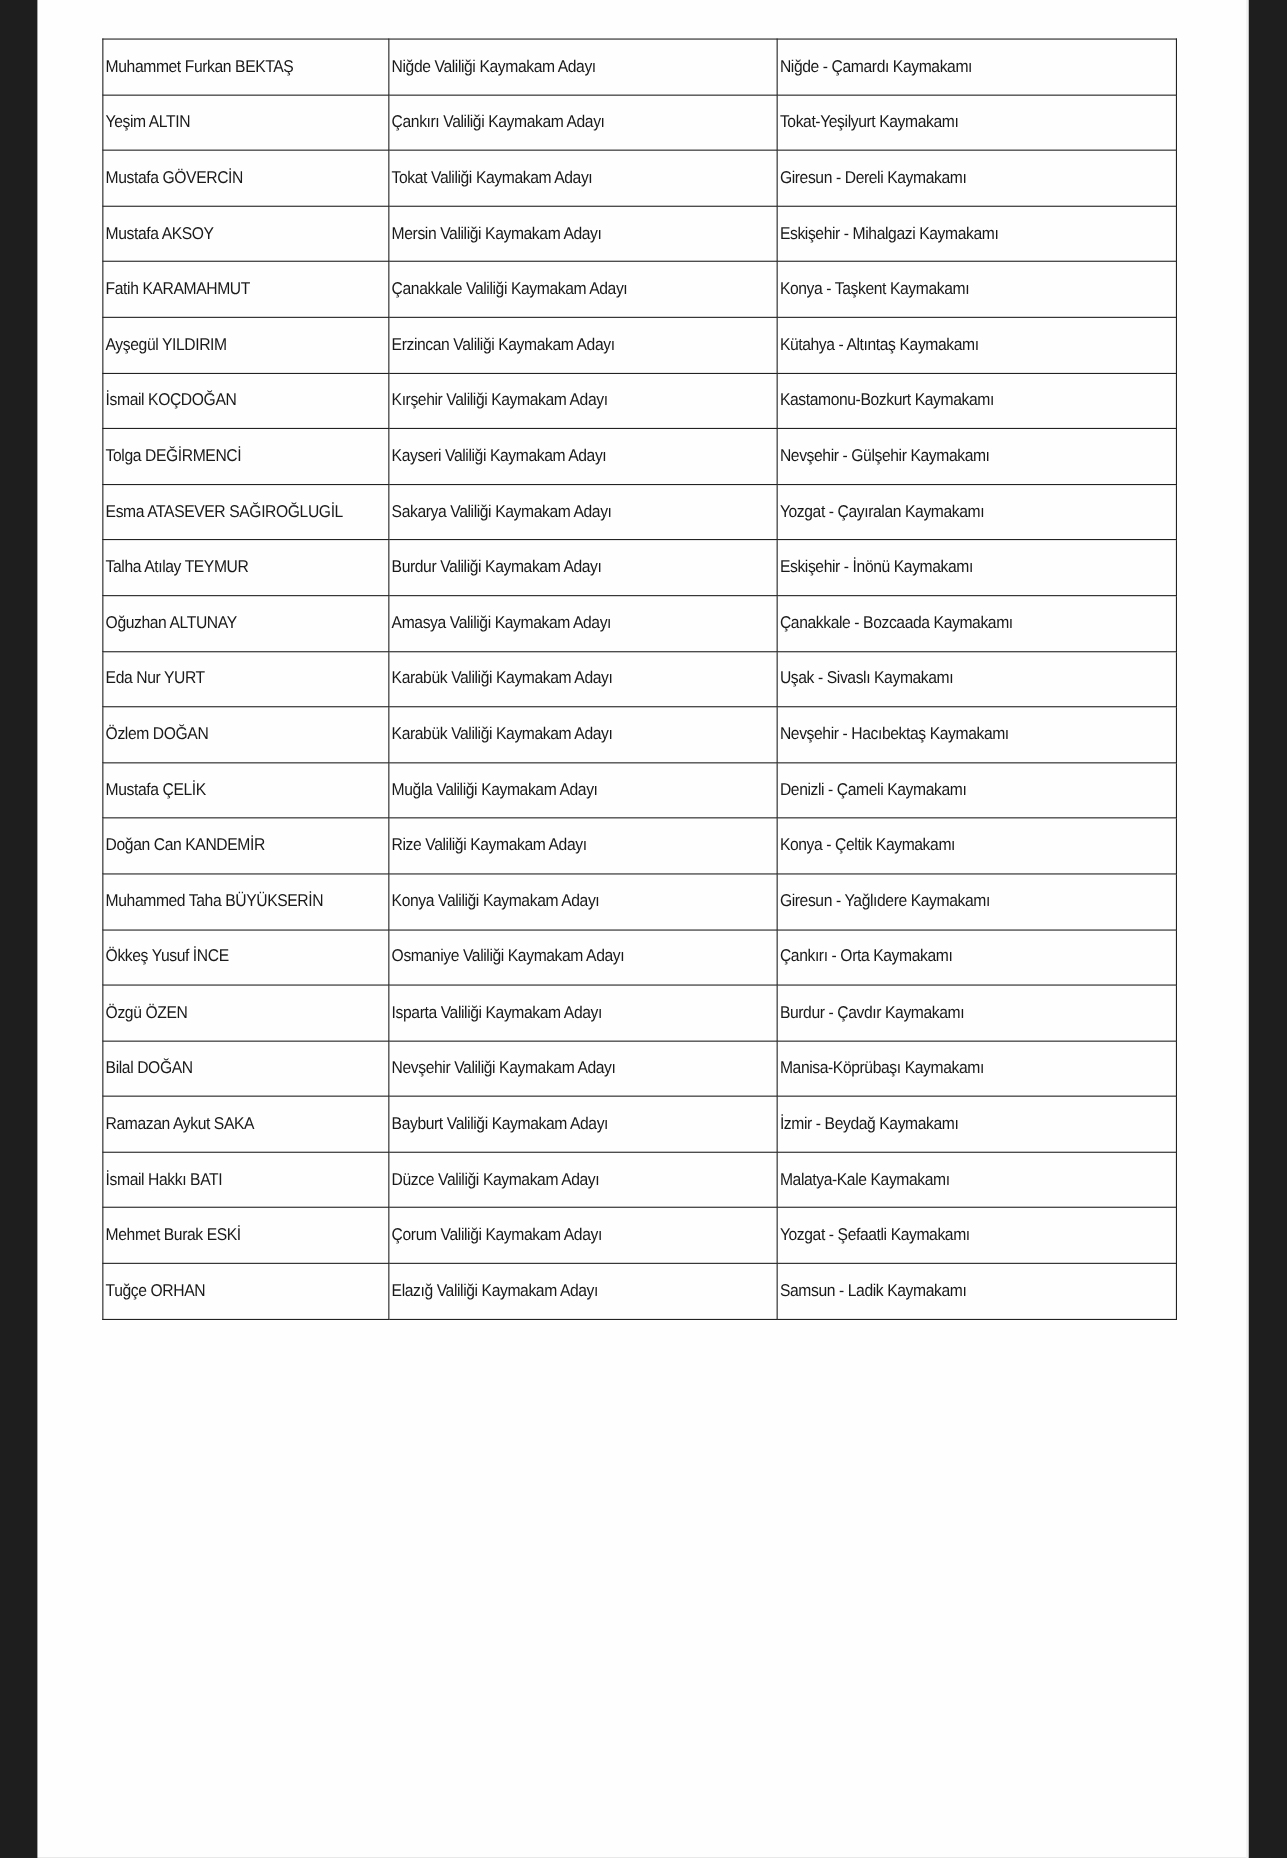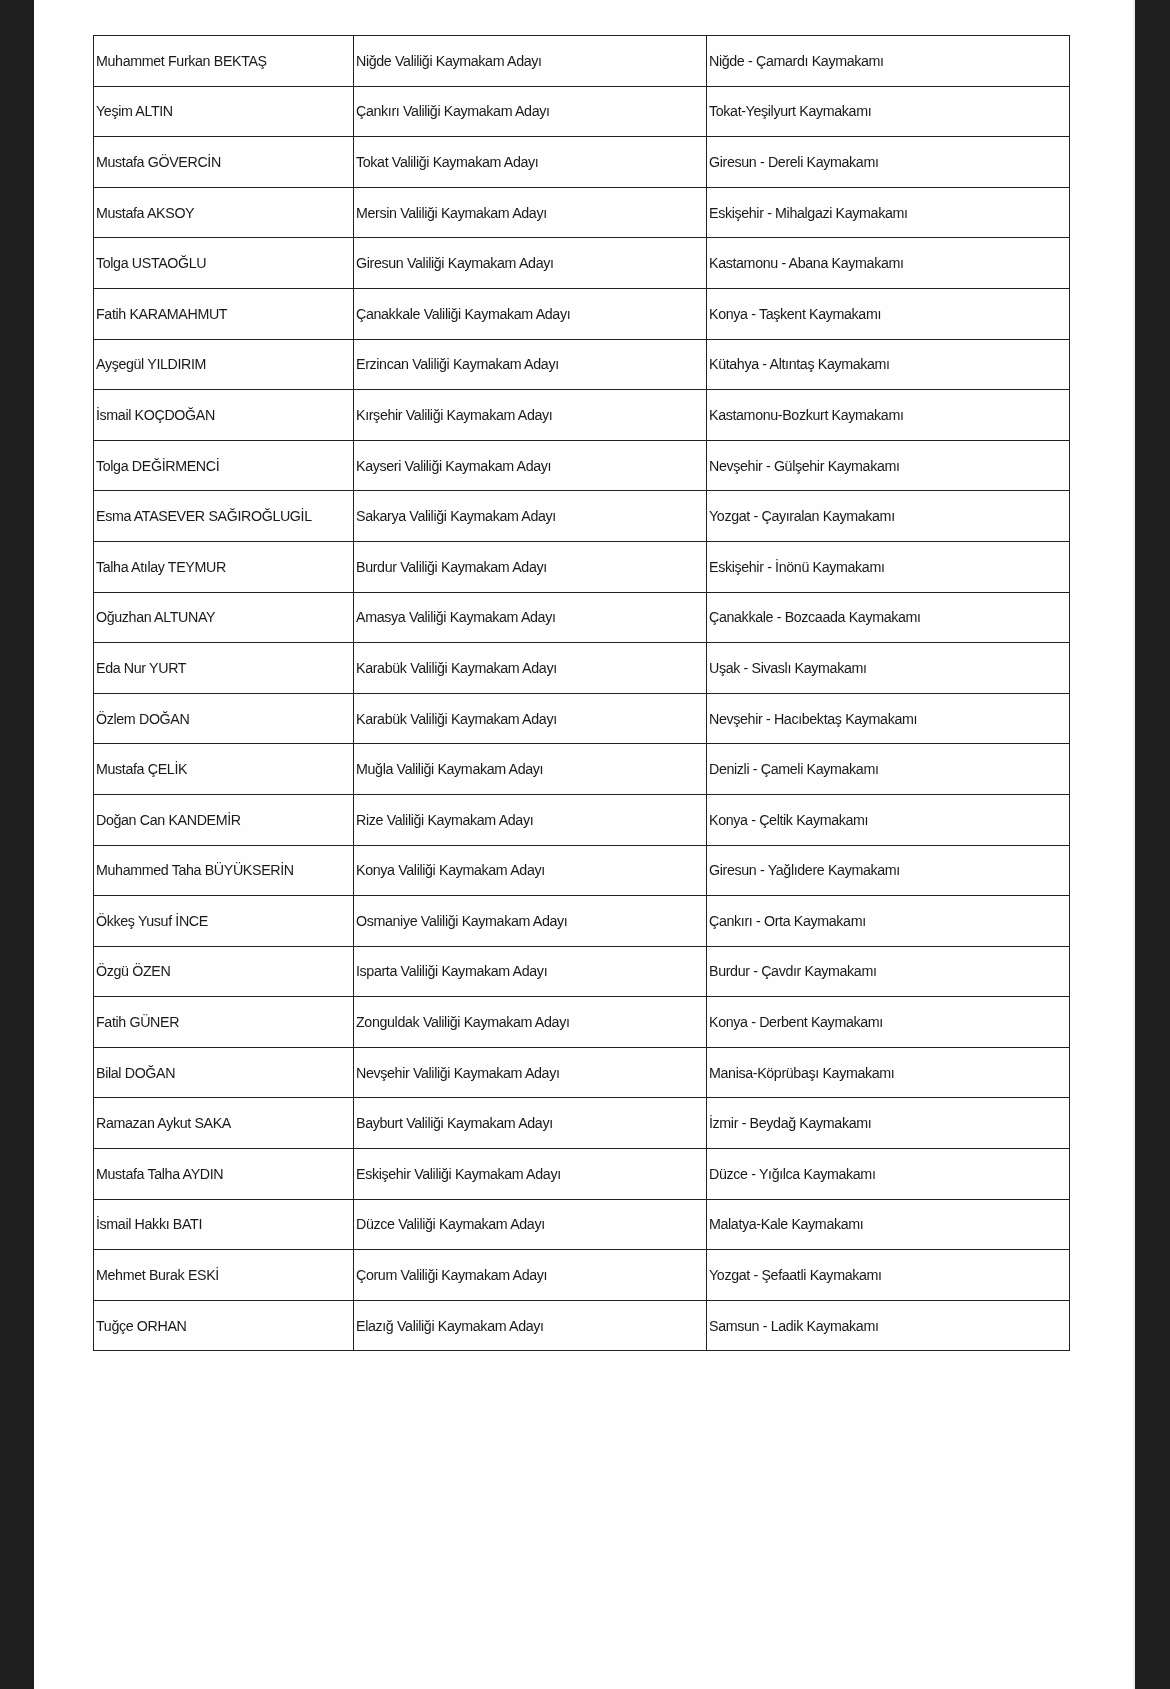--- a/index.html
+++ b/index.html
@@ -75,25 +75,20 @@
           <td><span>Mustafa GÖVERCİN</span></td>
           <td><span>Tokat Valiliği Kaymakam Adayı</span></td>
           <td><span>Giresun - Dereli Kaymakamı</span></td>
         </tr>
         <tr>
           <td><span>Mustafa AKSOY</span></td>
           <td><span>Mersin Valiliği Kaymakam Adayı</span></td>
           <td><span>Eskişehir - Mihalgazi Kaymakamı</span></td>
         </tr>
         <tr>
-          <td><span>Tolga USTAOĞLU</span></td>
-          <td><span>Giresun Valiliği Kaymakam Adayı</span></td>
-          <td><span>Kastamonu - Abana Kaymakamı</span></td>
-        </tr>
-        <tr>
           <td><span>Fatih KARAMAHMUT</span></td>
           <td><span>Çanakkale Valiliği Kaymakam Adayı</span></td>
           <td><span>Konya - Taşkent Kaymakamı</span></td>
         </tr>
         <tr>
           <td><span>Ayşegül YILDIRIM</span></td>
           <td><span>Erzincan Valiliği Kaymakam Adayı</span></td>
           <td><span>Kütahya - Altıntaş Kaymakamı</span></td>
         </tr>
         <tr>
@@ -150,38 +145,28 @@
           <td><span>Ökkeş Yusuf İNCE</span></td>
           <td><span>Osmaniye Valiliği Kaymakam Adayı</span></td>
           <td><span>Çankırı - Orta Kaymakamı</span></td>
         </tr>
         <tr>
           <td><span>Özgü ÖZEN</span></td>
           <td><span>Isparta Valiliği Kaymakam Adayı</span></td>
           <td><span>Burdur - Çavdır Kaymakamı</span></td>
         </tr>
         <tr>
-          <td><span>Fatih GÜNER</span></td>
-          <td><span>Zonguldak Valiliği Kaymakam Adayı</span></td>
-          <td><span>Konya - Derbent Kaymakamı</span></td>
-        </tr>
-        <tr>
           <td><span>Bilal DOĞAN</span></td>
           <td><span>Nevşehir Valiliği Kaymakam Adayı</span></td>
           <td><span>Manisa-Köprübaşı Kaymakamı</span></td>
         </tr>
         <tr>
           <td><span>Ramazan Aykut SAKA</span></td>
           <td><span>Bayburt Valiliği Kaymakam Adayı</span></td>
           <td><span>İzmir - Beydağ Kaymakamı</span></td>
-        </tr>
-        <tr>
-          <td><span>Mustafa Talha AYDIN</span></td>
-          <td><span>Eskişehir Valiliği Kaymakam Adayı</span></td>
-          <td><span>Düzce - Yığılca Kaymakamı</span></td>
         </tr>
         <tr>
           <td><span>İsmail Hakkı BATI</span></td>
           <td><span>Düzce Valiliği Kaymakam Adayı</span></td>
           <td><span>Malatya-Kale Kaymakamı</span></td>
         </tr>
         <tr>
           <td><span>Mehmet Burak ESKİ</span></td>
           <td><span>Çorum Valiliği Kaymakam Adayı</span></td>
           <td><span>Yozgat - Şefaatli Kaymakamı</span></td>

